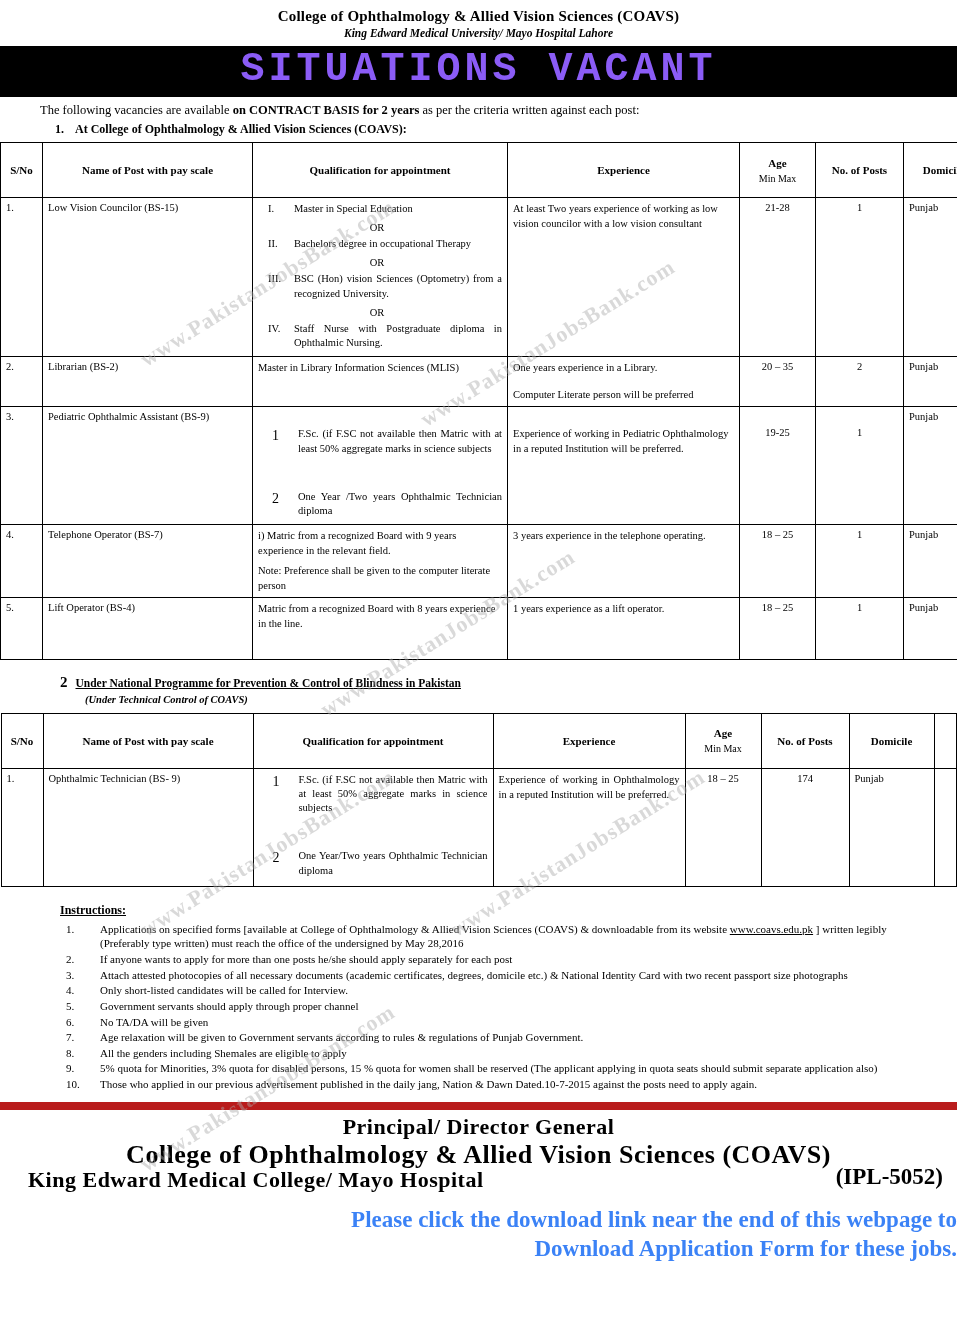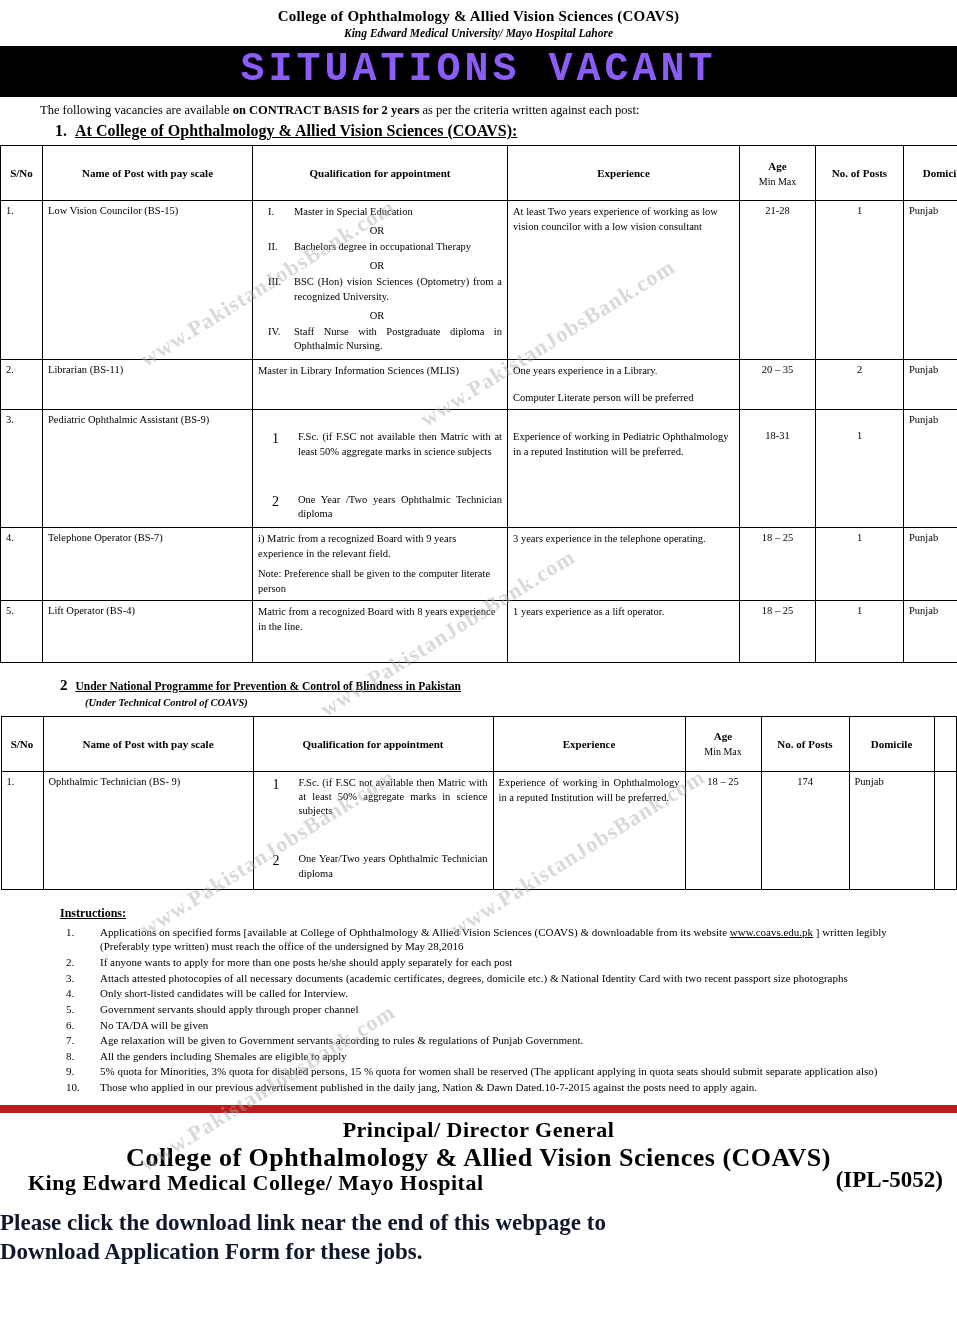--- a/index.html
+++ b/index.html
@@ -54,24 +54,23 @@
     border-top: 2px solid #000;
     border-bottom: 2px solid #000;
   }
 
   .intro {
     font-size: 12.5px;
     padding: 6px 0 0 40px;
   }
   .intro b { font-weight: bold; }
   .section-head {
-    font-size: 16px;
+    font-size: 12px;
     font-weight: bold;
     padding: 4px 0 5px 55px;
-    text-decoration: underline;
   }
   .section-head .num { display:inline-block; width: 20px; }
 
   
   table.vac {
     border-collapse: collapse;
     width: 955px;
     margin: 0 auto;
     table-layout: fixed;
   }
@@ -213,22 +212,22 @@
   }
   .ipl {
     position: absolute;
     right: 14px;
     bottom: 2px;
     font-weight: bold;
     font-size: 23px;
   }
 
   .cta {
-    text-align: left;
-    color: #0f172a;
+    text-align: right;
+    color: #3b82f6;
     font-family: "Liberation Serif", serif;
     font-weight: bold;
     font-size: 23px;
     line-height: 1.25;
     padding-top: 14px;
   }
 
   
   .wm {
     position: absolute;
@@ -327,21 +326,21 @@
         <td>
           <div class="exp-line">At least Two years experience  of working as low vision councilor with a low vision consultant</div>
         </td>
         <td class="c">21-28</td>
         <td class="c">1</td>
         <td>Punjab</td>
       </tr>
 
       <tr>
         <td class="sno">2.</td>
-        <td class="post">Librarian (BS-11)</td>
+        <td class="post">Librarian (BS-2)</td>
         <td>
           <div class="plain">Master in Library Information Sciences (MLIS)</div>
         </td>
         <td>
           <div class="exp-line">One years experience in a Library.</div>
           <div class="exp-gap"></div>
           <div class="exp-line">Computer Literate person will be preferred</div>
         </td>
         <td class="c">20  –  35</td>
         <td class="c">2</td>
@@ -365,21 +364,21 @@
             <li>
                 <span class="mark big">2</span>
                 <span class="txt">One Year /Two years Ophthalmic Technician diploma</span>
               </li>
           </ul>
         </td>
         <td>
           <div class="gapline"></div>
           <div class="exp-line">Experience of working in Pediatric Ophthalmology in a reputed Institution will be preferred.</div>
         </td>
-        <td class="c"><div class="gapline"></div><span>18-31</span></td>
+        <td class="c"><div class="gapline"></div><span>19-25</span></td>
         <td class="c"><div class="gapline"></div><span>1</span></td>
         <td><span>Punjab</span></td>
       </tr>
 
       <tr>
         <td class="sno">4.</td>
         <td class="post">Telephone Operator (BS-7)</td>
         <td>
           <div class="plain">i)  Matric from a recognized Board with 9 years experience in the relevant field.</div>
           <div class="note">Note: Preference shall be given to the computer literate person</div>

